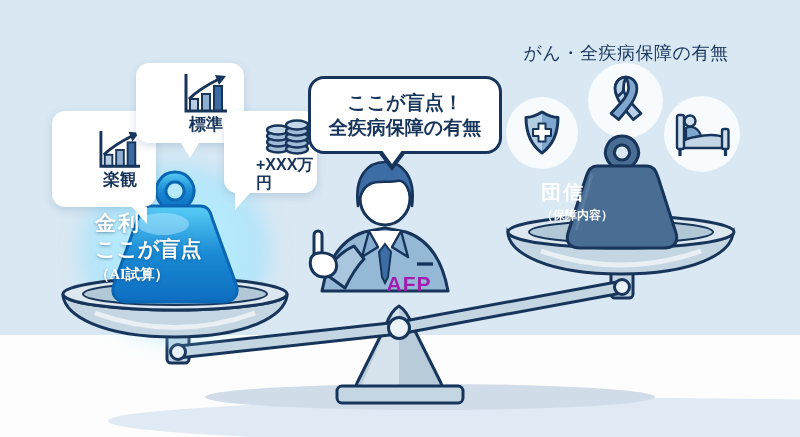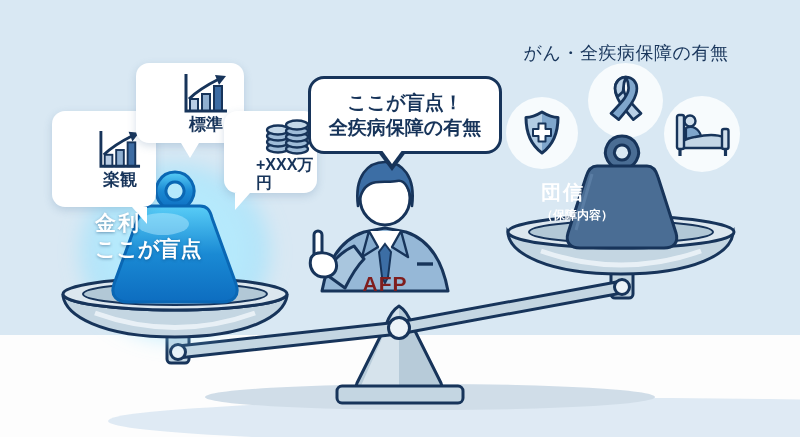--- a/index.html
+++ b/index.html
@@ -37,22 +37,22 @@
     border-left:15px solid transparent;border-right:15px solid transparent;
     border-top:20px solid #17345a;}
   .speech::after{content:'';position:absolute;top:100%;left:70px;margin-top:-2px;width:0;height:0;
     border-left:11px solid transparent;border-right:11px solid transparent;
     border-top:15px solid #fff;}
 
   .weight-text{position:absolute;text-align:left;color:#ffffff;font-weight:bold;
     text-shadow:0 1px 3px rgba(8,52,96,.45);}
   .coverage-title{position:absolute;left:500px;top:41px;width:252px;text-align:center;
     font-size:18px;font-weight:normal;color:#17345a;letter-spacing:.5px;white-space:nowrap;}
-  .afp{position:absolute;left:344px;top:272px;width:82px;text-align:center;
-    font-size:21px;font-weight:bold;color:#7f1d1d;letter-spacing:1px;}
+  .afp{position:absolute;left:368px;top:272px;width:82px;text-align:center;
+    font-size:21px;font-weight:bold;color:#a21caf;letter-spacing:1px;}
 </style>
 </head>
 <body>
 
 <div class="canvas">
 
   <div class="sky"></div>
   <div class="floor"></div>
 
   <div class="icon-circle" style="left:506px;top:97px;width:72px;height:72px;">
@@ -208,20 +208,21 @@
       <div class="line">全疾病保障の有無</div>
     </div>
 
     <div class="afp">AFP</div>
 
     <div class="coverage-title">がん・全疾病保障の有無</div>
 
     <div class="weight-text" style="left:95px;top:210px;width:160px;font-family:Liberation Serif, serif;">
       <div style="font-size:21px;line-height:26px;letter-spacing:2px;">金利</div>
       <div style="font-size:21px;line-height:27px;">ここが盲点</div>
+      <div style="font-size:14.5px;line-height:22px;">（AI試算）</div>
     </div>
 
     <div class="weight-text" style="left:541px;top:179px;width:160px;text-shadow:none;">
       <div style="font-size:20px;line-height:26px;letter-spacing:2px;">団信</div>
       <div style="font-size:12px;line-height:20px;font-family:Liberation Serif, serif;">（保障内容）</div>
     </div>
 
   </div>
 </div>
 

